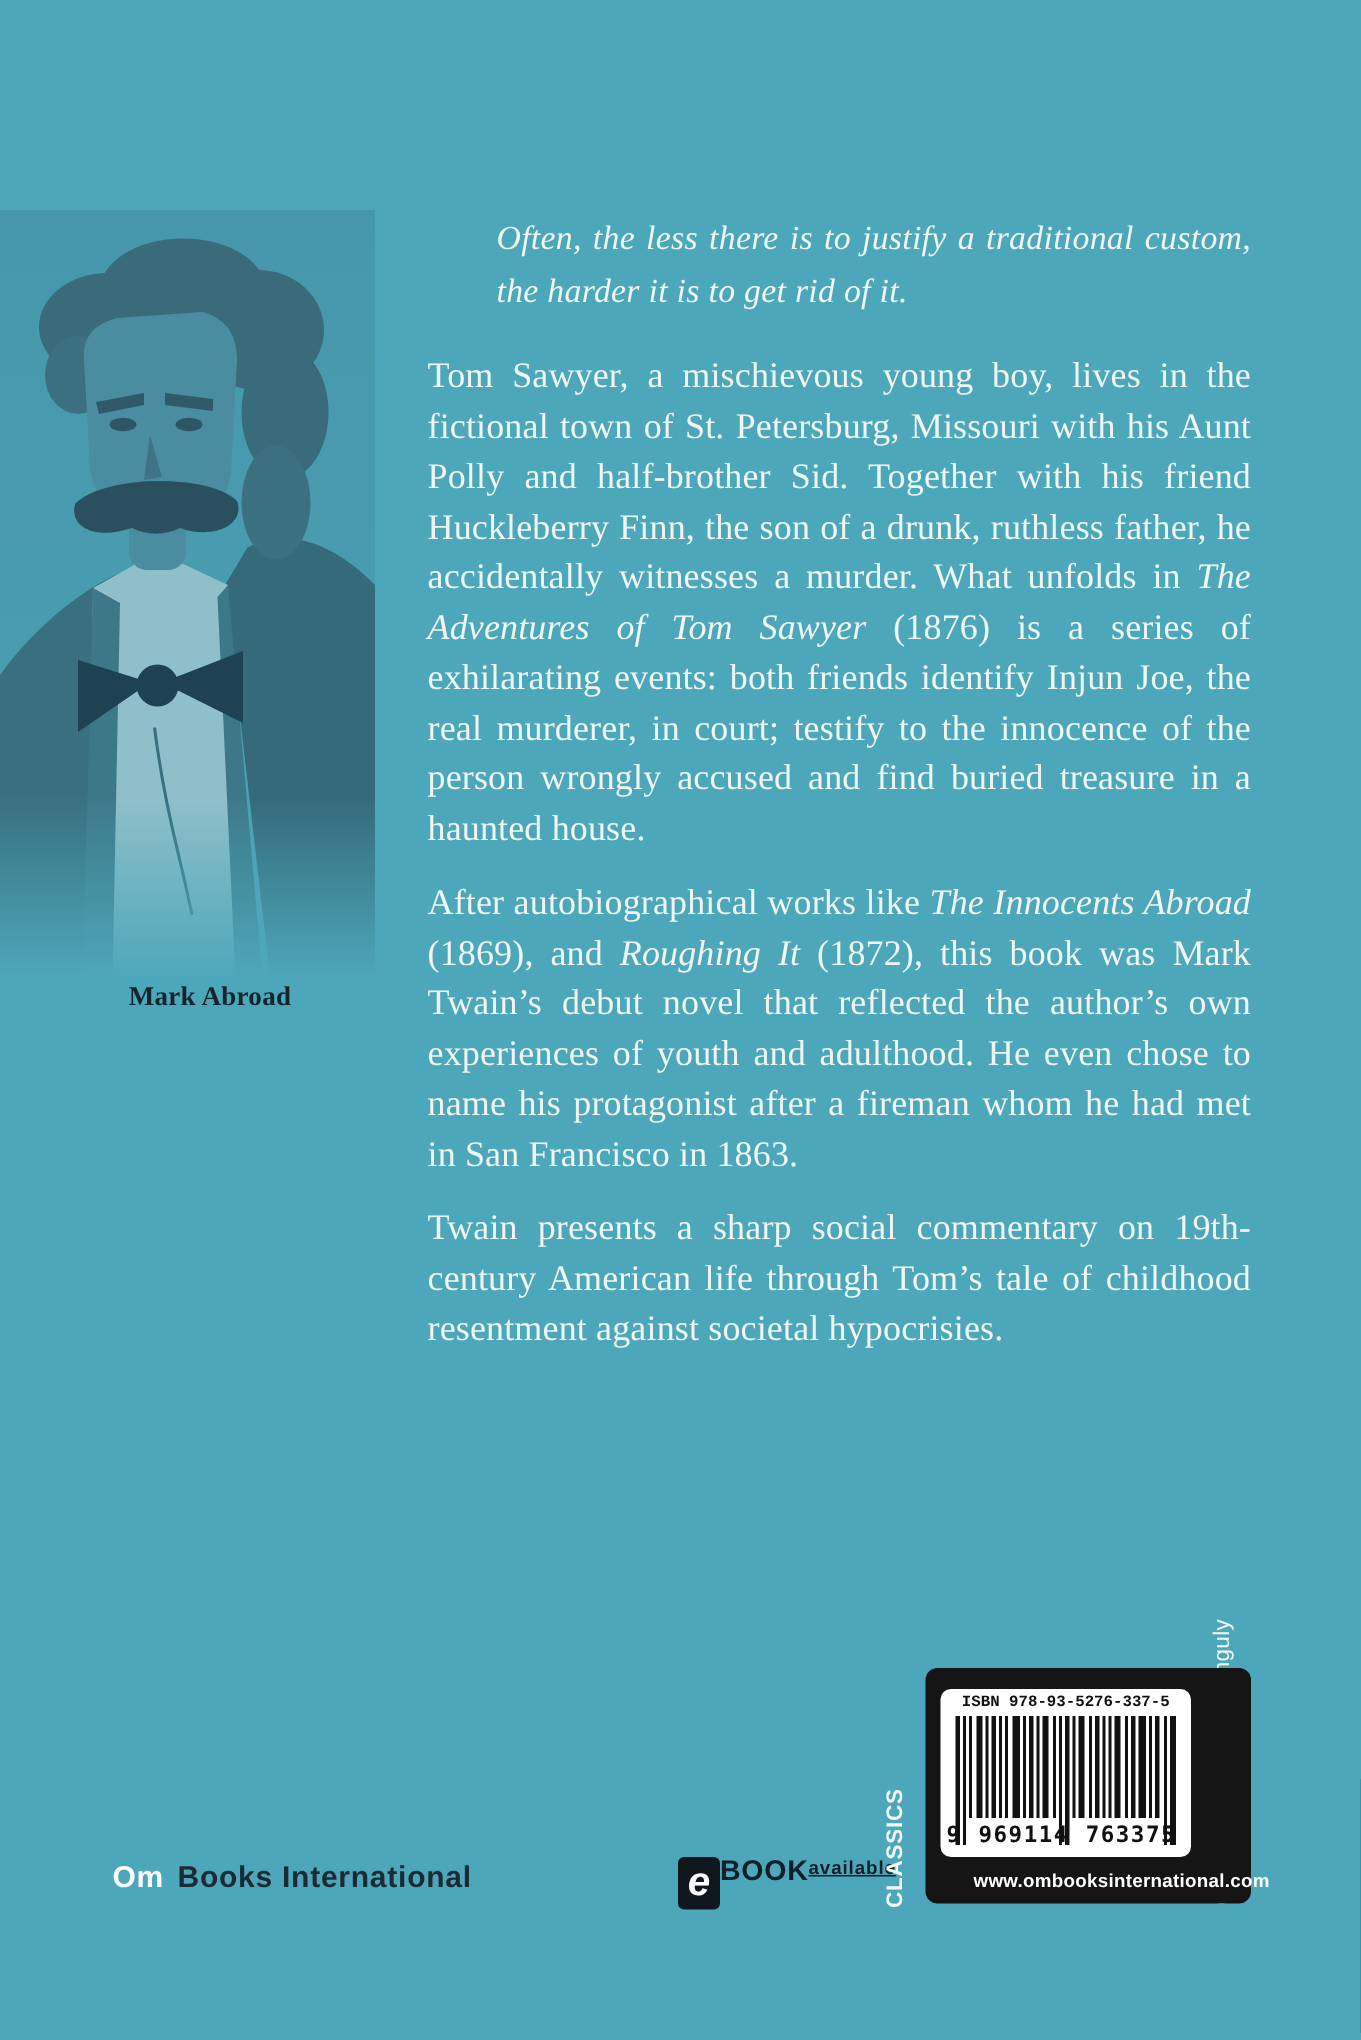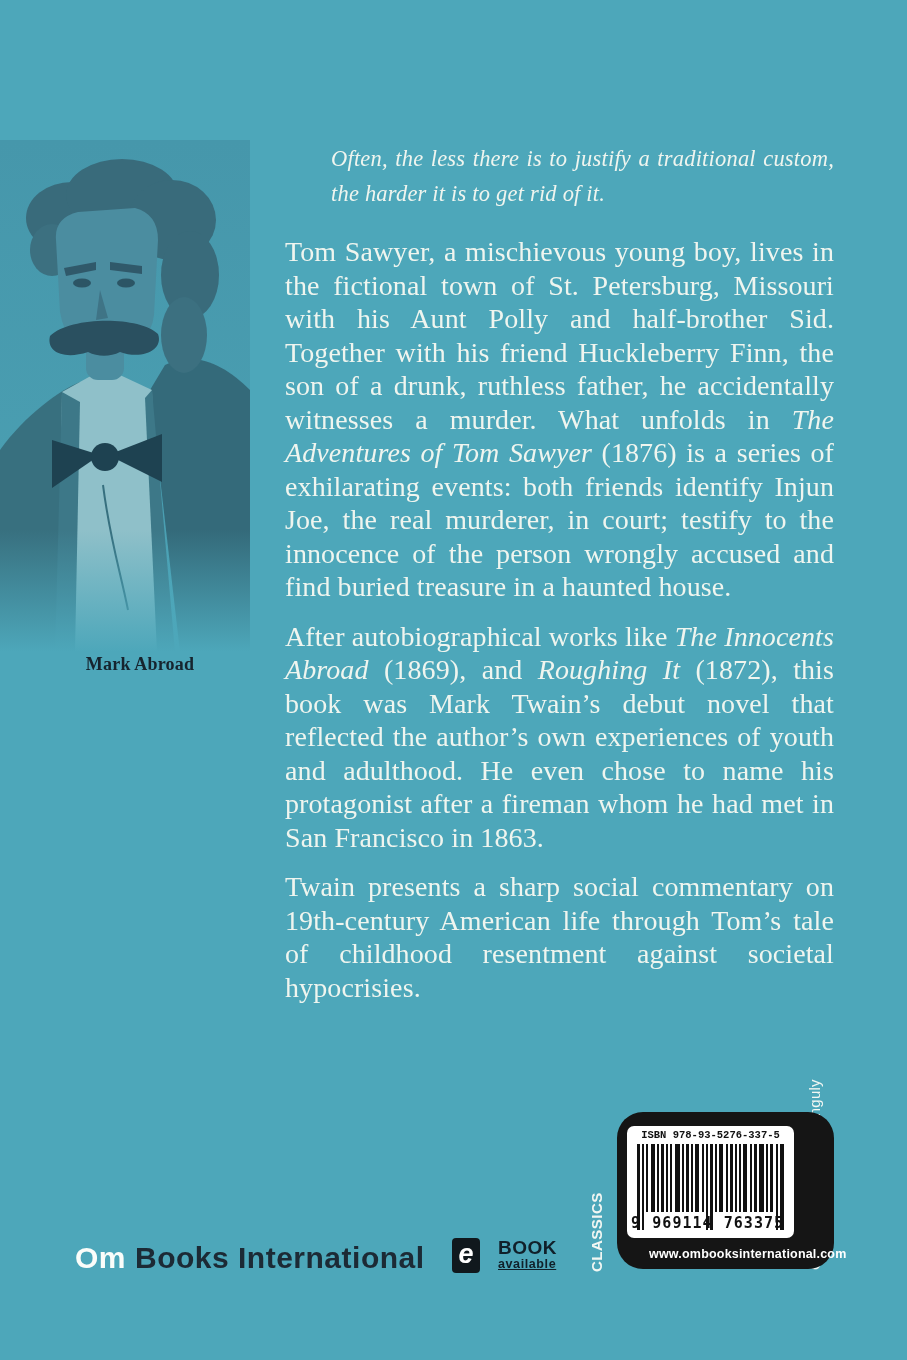--- a/index.html
+++ b/index.html
@@ -22,51 +22,51 @@
   
   .text-col {
     position: absolute; left: 285px; top: 141px; width: 549px;
     color: #eff5ef;
   }
   .quote {
     font-style: italic; font-size: 22.5px; line-height: 35px;
     text-align: justify; margin-bottom: 24px; letter-spacing: 0.2px; margin-left: 46px;
   }
   .text-col p.syn {
-    font-size: 28px; line-height: 33.5px; text-align: justify;
+    font-size: 24px; line-height: 33.5px; text-align: justify;
     margin-bottom: 16px; letter-spacing: 0.1px;
   }
   
   .publisher {
     position: absolute; left: 75px; top: 1241px;
     font-family: "Liberation Sans", sans-serif;
-    font-weight: bold; font-size: 30px; letter-spacing: 0.5px;
+    font-weight: bold; font-size: 20px; letter-spacing: 0.5px;
     white-space: nowrap;
   }
   .publisher .om { color: #fbfdfa; }
   .publisher .rest { color: #1c2a35; margin-left: 9px; }
   
   .ebook {
     position: absolute; left: 452px; top: 1238px;
     display: flex; align-items: flex-start;
     font-family: "Liberation Sans", sans-serif;
   }
   .e-square {
     width: 28px; height: 35px; background: #10181d; border-radius: 4px;
     display: flex; align-items: center; justify-content: center;
     color: #ffffff; font-weight: bold; font-size: 27px; font-style: italic;
     line-height: 1; padding-bottom: 3px;
   }
-  .ebook-text { display: flex; flex-direction: column; margin-left: 18px; }
+  .ebook-text { display: flex; flex-direction: row; margin-left: 0; }
   .ebook-text .book { color: #10202a; font-weight: bold; font-size: 19px; line-height: 19px; letter-spacing: 0.5px; }
   .ebook-text .avail { color: #10202a; font-weight: bold; font-size: 12.5px; line-height: 15px; letter-spacing: 0.6px; text-decoration: underline; }
   
   .barcode {
     position: absolute; left: 617px; top: 1112px; width: 217px; height: 157px;
-    background: #151515; border-radius: 26px;
+    background: #151515; border-radius: 8px;
     font-family: "Liberation Sans", sans-serif;
   }
   .bc-panel {
     position: absolute; left: 10px; top: 14px; width: 167px; height: 112px;
     background: #ffffff; border-radius: 7px; overflow: visible;
   }
   .bc-isbn {
     text-align: center; padding-top: 3px;
     font-family: "Liberation Mono", monospace; font-weight: bold;
     font-size: 10.5px; color: #111; letter-spacing: 0px; white-space: nowrap;

